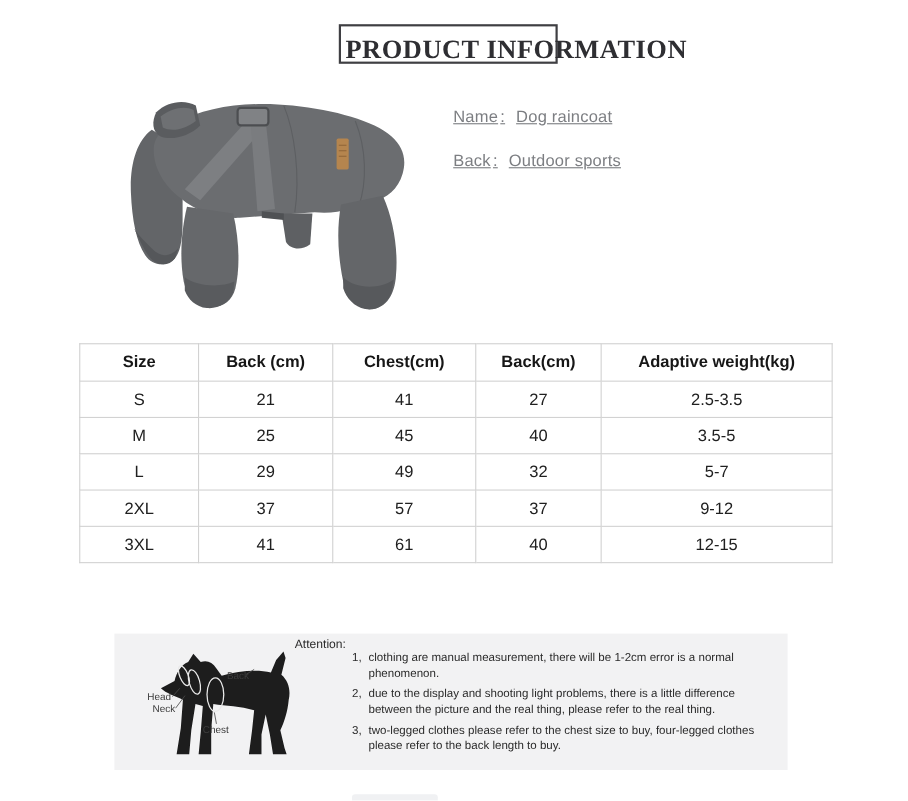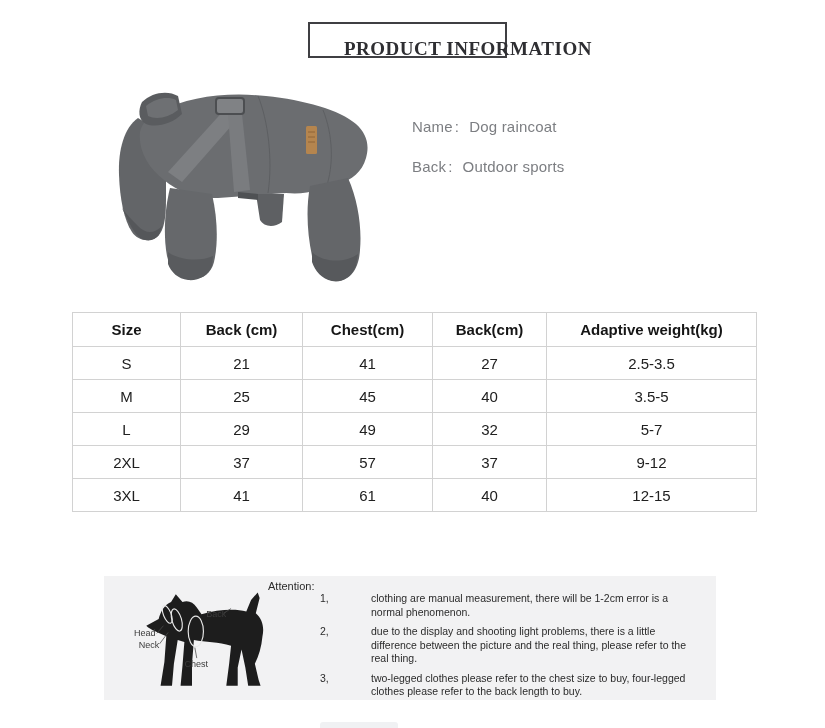--- a/index.html
+++ b/index.html
@@ -9,30 +9,30 @@
   }
 
   
   .title-box {
     position:absolute; left:308px; top:22px; width:199px; height:36px;
     border:2px solid #3f3f43; box-sizing:border-box;
   }
   .title-text {
     position:absolute; left:4px; bottom:-4px;
     font-family:"Liberation Serif", serif; font-weight:bold;
-    font-size:19px; letter-spacing:0.5px; color:#2e2e32; white-space:nowrap;margin-left:30px;
+    font-size:24px; letter-spacing:0.5px; color:#2e2e32; white-space:nowrap;
   }
 
   
   .photo { position:absolute; left:108px; top:80px; width:300px; height:218px; }
 
   
   .details {
-    position:absolute; left:412px; top:114px; width:256px;
-    font-size:15px; line-height:25px; color:#7c7e82; letter-spacing:0.2px;
+    position:absolute; left:412px; top:94px; width:256px;
+    font-size:15px; line-height:25px; color:#7c7e82; letter-spacing:0.2px;text-decoration:underline;
   }
   .detail-row { margin-bottom:15px; }
   .detail-sep { padding:0 10px 0 2px; }
 
   
   .size-table {
     position:absolute; left:72px; top:312px; width:684px;
     border-collapse:collapse; table-layout:fixed;
   }
   .size-table th, .size-table td {
@@ -48,21 +48,21 @@
     background:#f2f2f3;
   }
   .diagram { position:absolute; left:28px; top:10px; width:200px; height:108px; }
   .diagram text { font-family:"Liberation Sans", sans-serif; font-size:9.5px; fill:#3b3b3b; }
   .attention-label {
     position:absolute; left:164px; top:4px; font-size:11px; color:#2b2b2b;
   }
   .notes { position:absolute; left:216px; top:16px; width:382px; }
   .note { display:flex; margin-bottom:6px; font-size:10.5px; line-height:13.5px; color:#2b2b2b; }
   .note-num { width:15px; flex:none; }
-  .note-text { width:366px;margin-left:36px; }
+  .note-text { width:366px; }
 
   
   .bottom-bar {
     position:absolute; left:320px; top:722px; width:78px; height:6px;
     background:#f0f1f3; border-radius:3px 3px 0 0;
   }
 </style>
 </head>
 <body>
 

